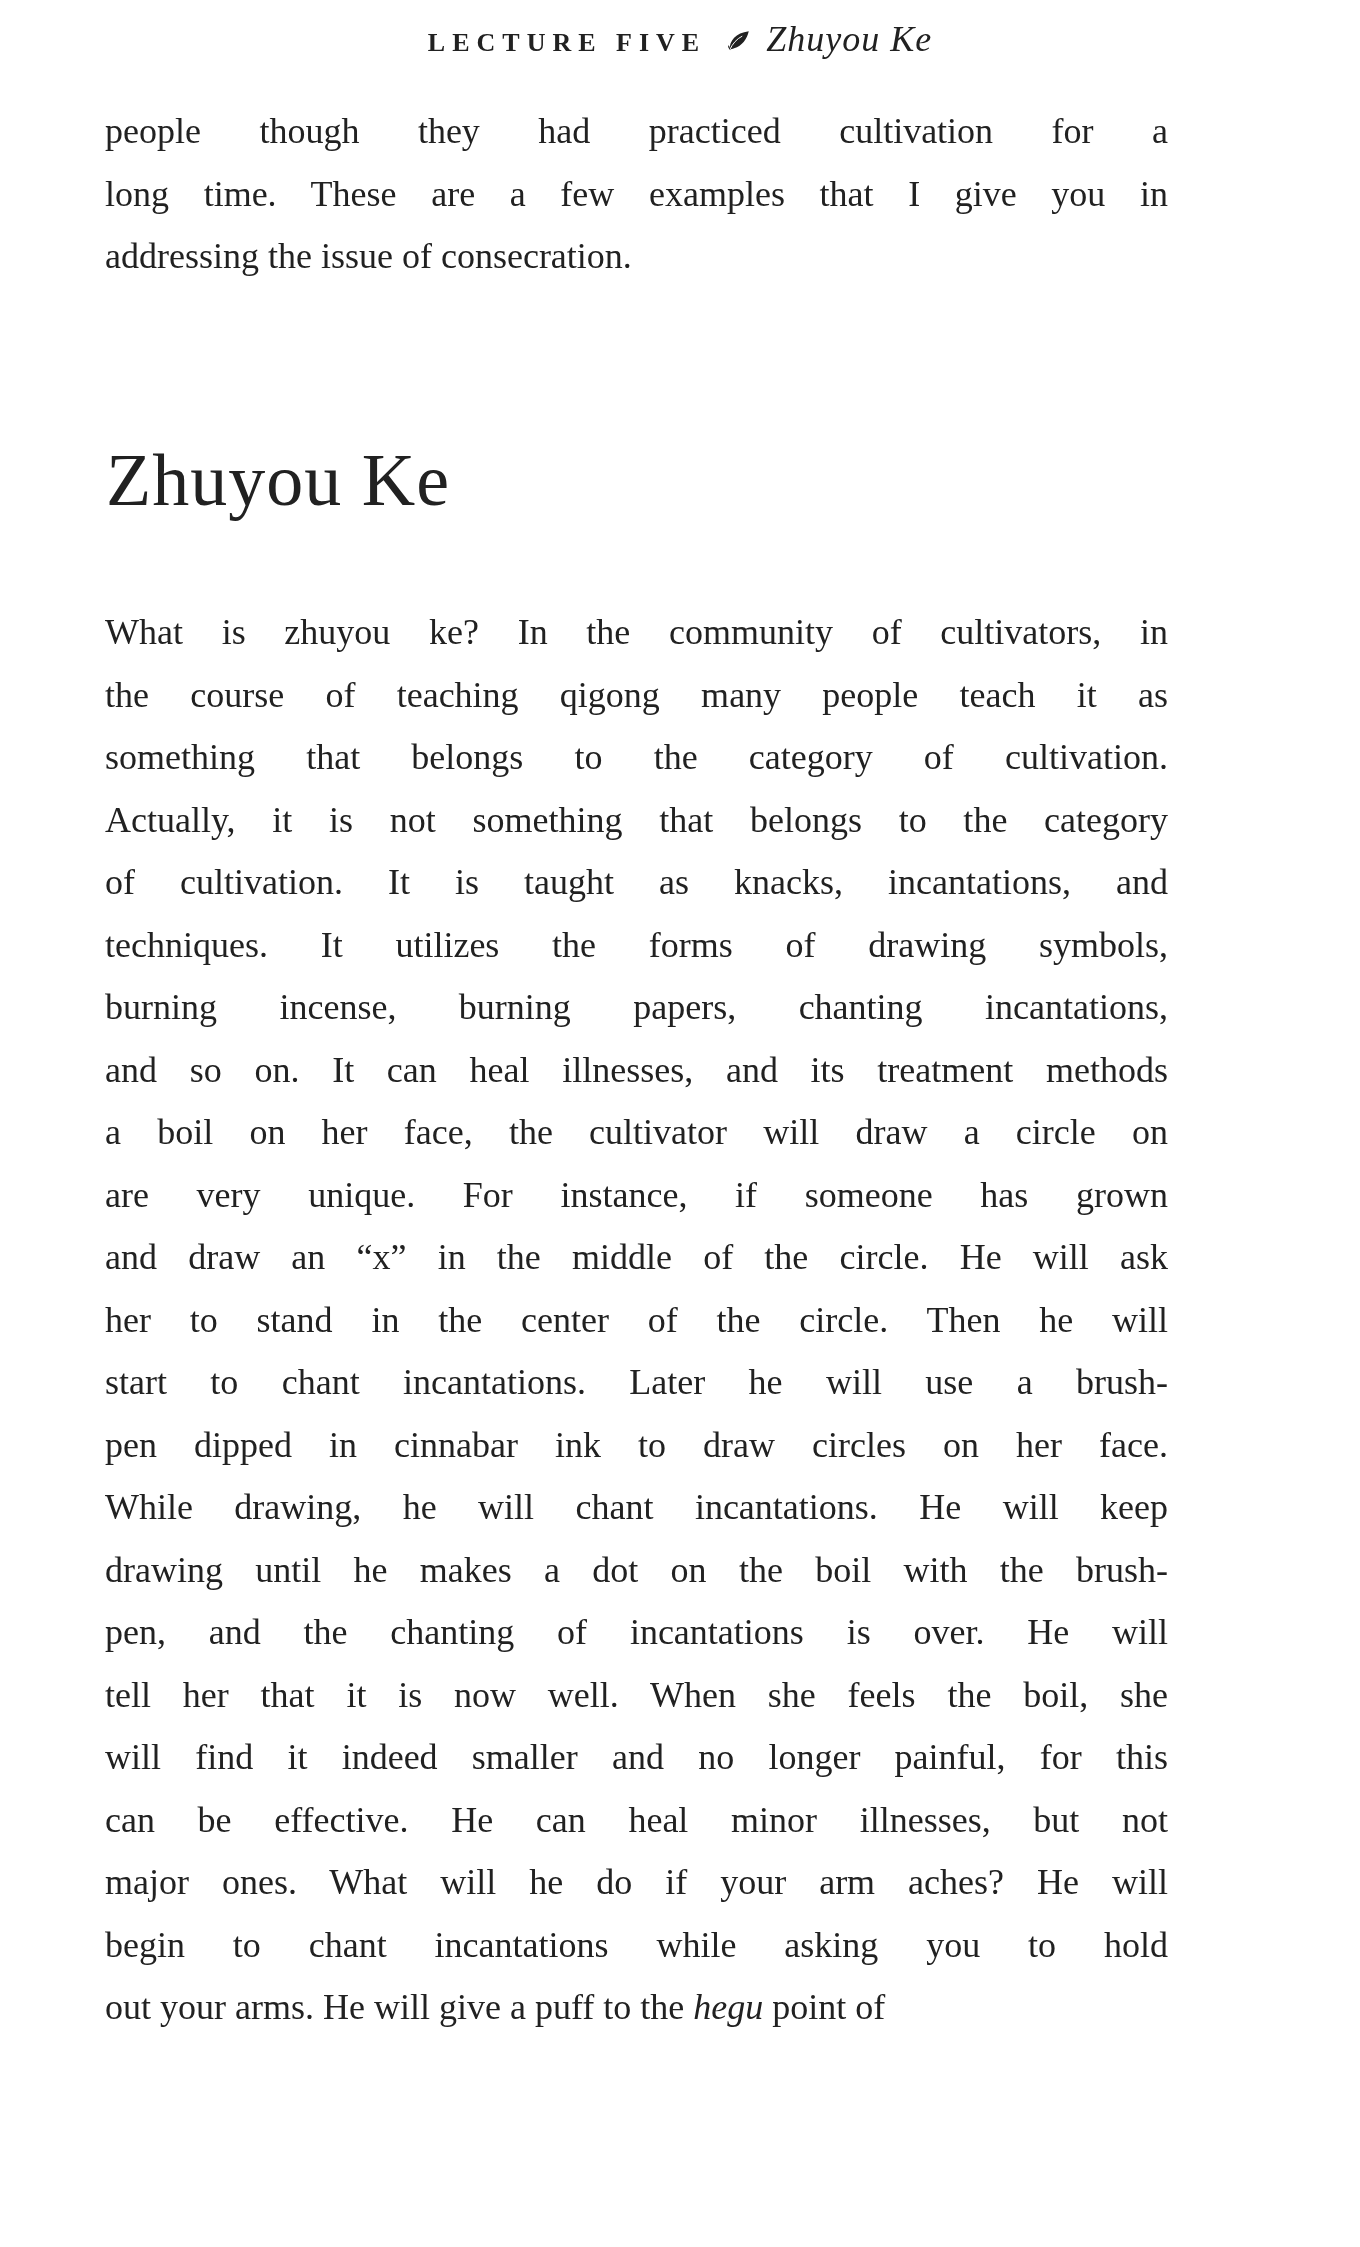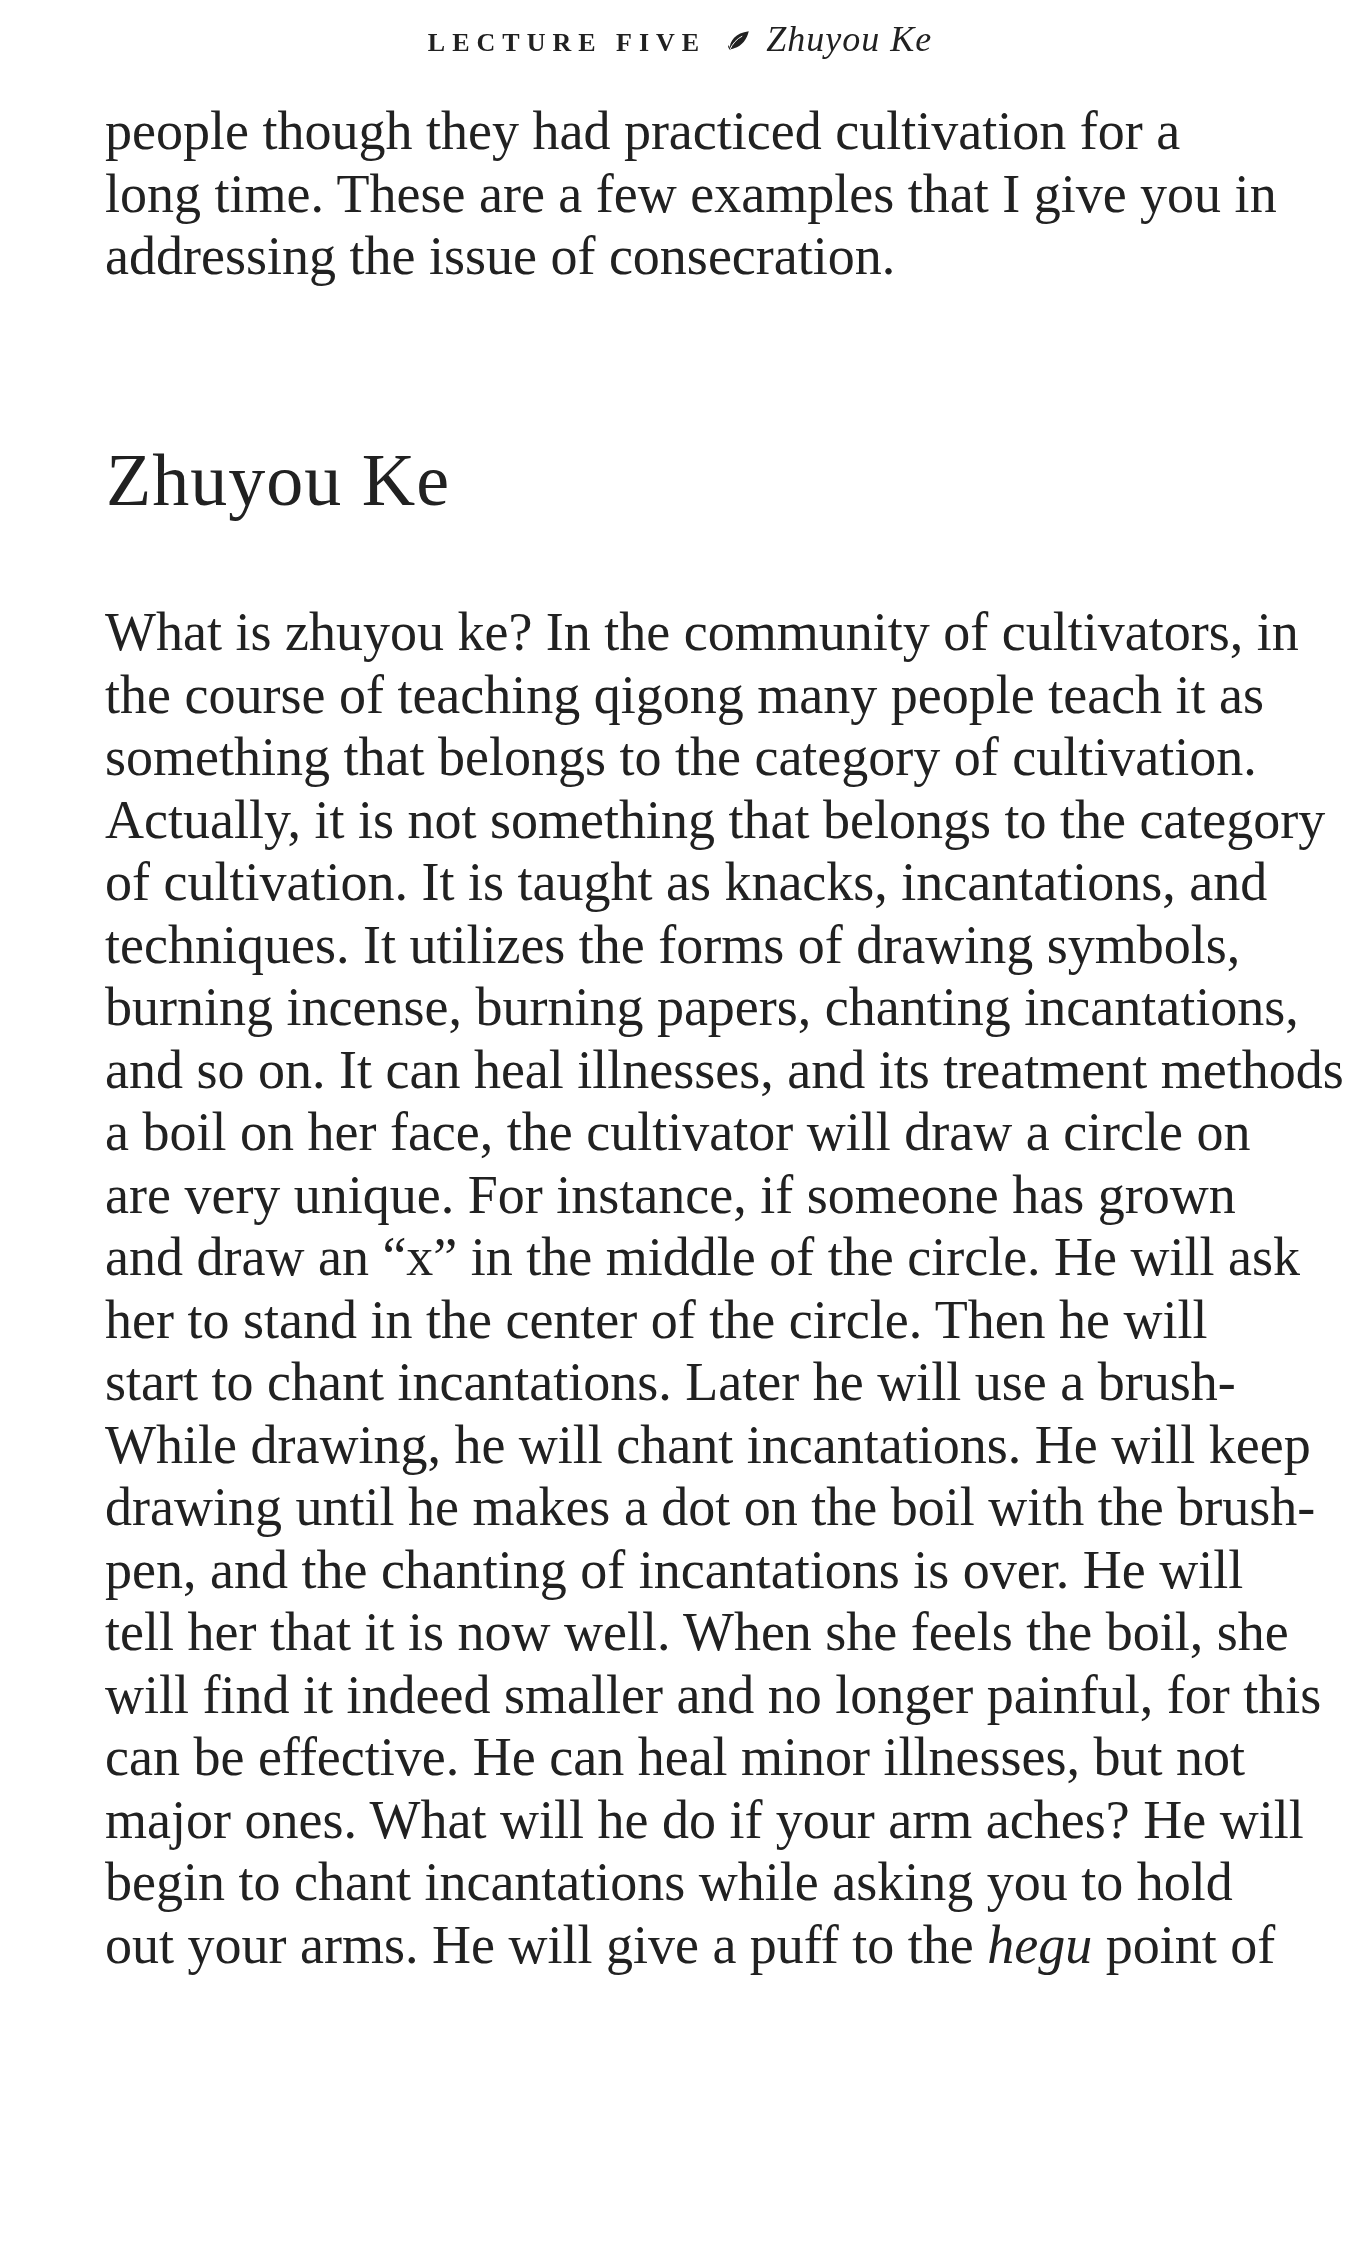--- a/index.html
+++ b/index.html
@@ -50,21 +50,21 @@
     font-size: 36px;
     font-style: italic;
     letter-spacing: 1px;
   }
 
   
   .para {
     position: absolute;
     left: 105px;
     width: 1063px;
-    font-size: 54px;
+    font-size: 36px;
     line-height: 62.5px;
   }
   .para-1 { top: 100px; }
   .para-2 { top: 601px; }
   .line {
     text-align: justify;
     text-align-last: justify;
     white-space: nowrap;
   }
   .line.last {
@@ -124,20 +124,21 @@
       <div class="line"><span>Actually, it is not something that belongs to the category</span></div>
       <div class="line"><span>of cultivation. It is taught as knacks, incantations, and</span></div>
       <div class="line"><span>techniques. It utilizes the forms of drawing symbols,</span></div>
       <div class="line"><span>burning incense, burning papers, chanting incantations,</span></div>
       <div class="line"><span>and so on. It can heal illnesses, and its treatment methods</span></div>
       <div class="line"><span>a boil on her face, the cultivator will draw a circle on</span></div>
       <div class="line"><span>are very unique. For instance, if someone has grown</span></div>
       <div class="line"><span>and draw an “x” in the middle of the circle. He will ask</span></div>
       <div class="line"><span>her to stand in the center of the circle. Then he will</span></div>
       <div class="line"><span>start to chant incantations. Later he will use a brush-</span></div>
+      <div class="line"><span>pen dipped in cinnabar ink to draw circles on her face.</span></div>
       <div class="line"><span>While drawing, he will chant incantations. He will keep</span></div>
       <div class="line"><span>drawing until he makes a dot on the boil with the brush-</span></div>
       <div class="line"><span>pen, and the chanting of incantations is over. He will</span></div>
       <div class="line"><span>tell her that it is now well. When she feels the boil, she</span></div>
       <div class="line"><span>will find it indeed smaller and no longer painful, for this</span></div>
       <div class="line"><span>can be effective. He can heal minor illnesses, but not</span></div>
       <div class="line"><span>major ones. What will he do if your arm aches? He will</span></div>
       <div class="line"><span>begin to chant incantations while asking you to hold</span></div>
       <div class="line last"><span>out your arms. He will give a puff to the </span><i>hegu</i><span> point of</span></div>
     </section>

